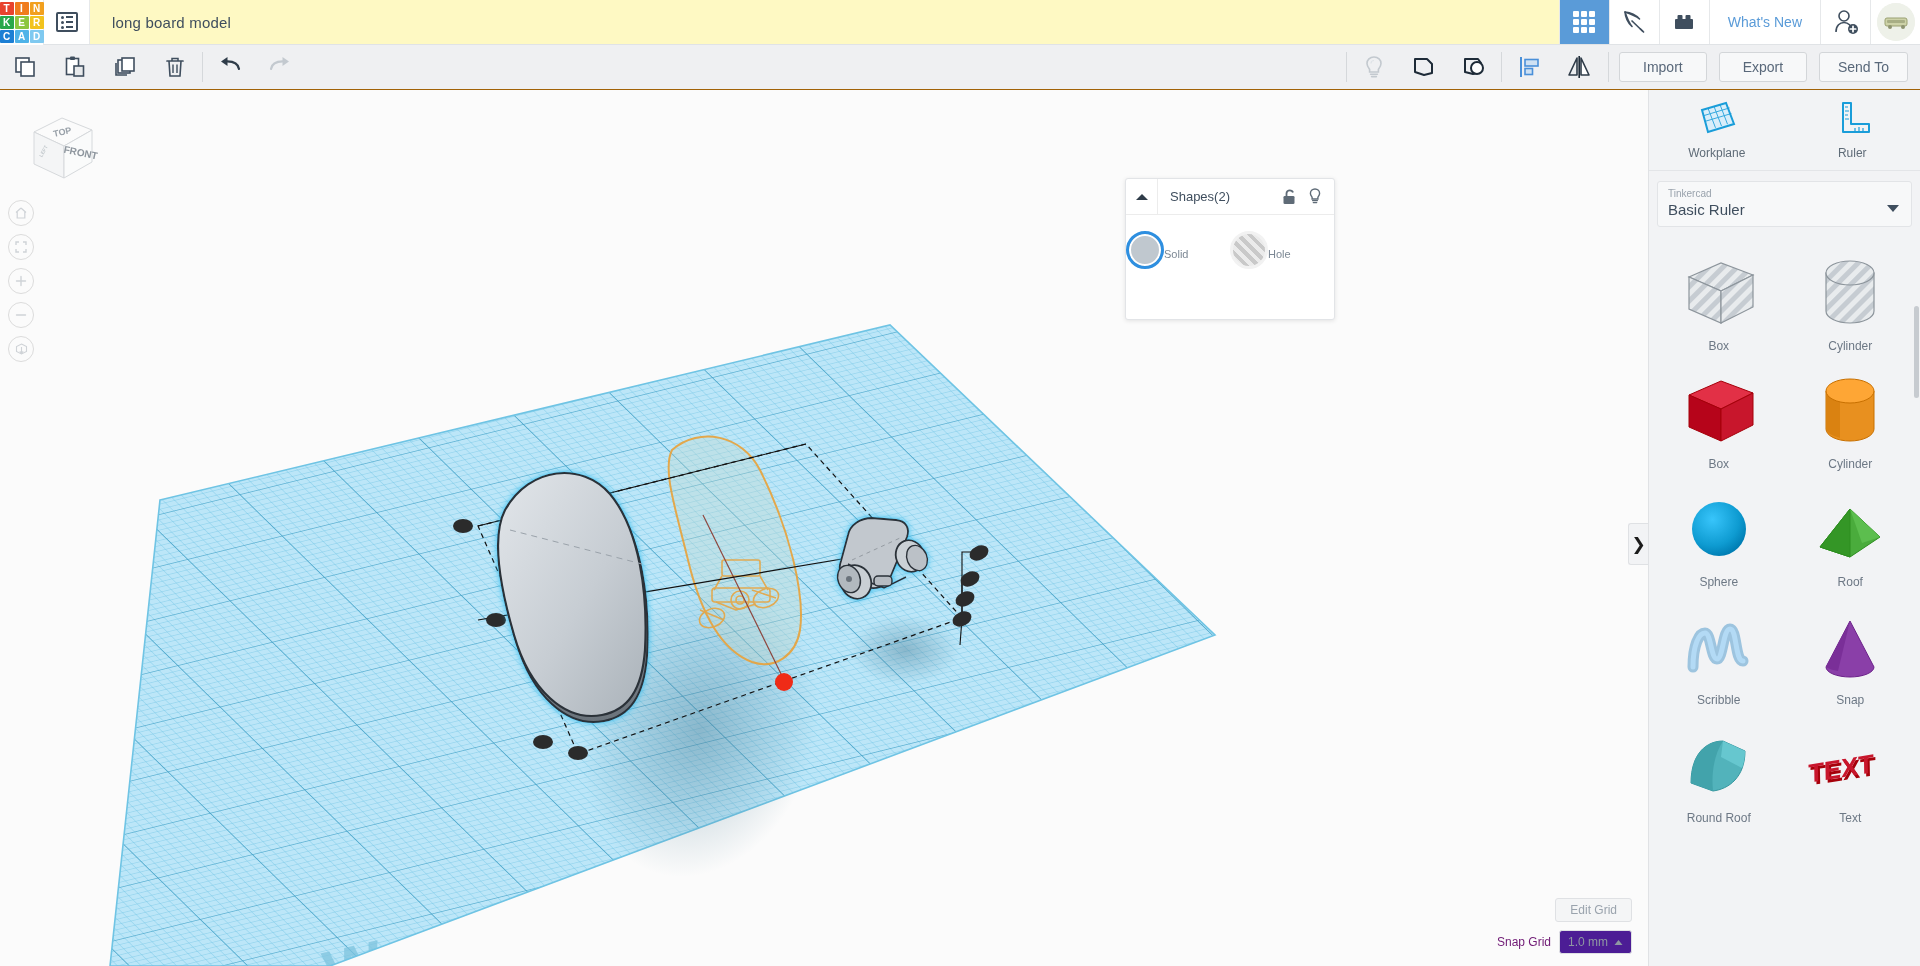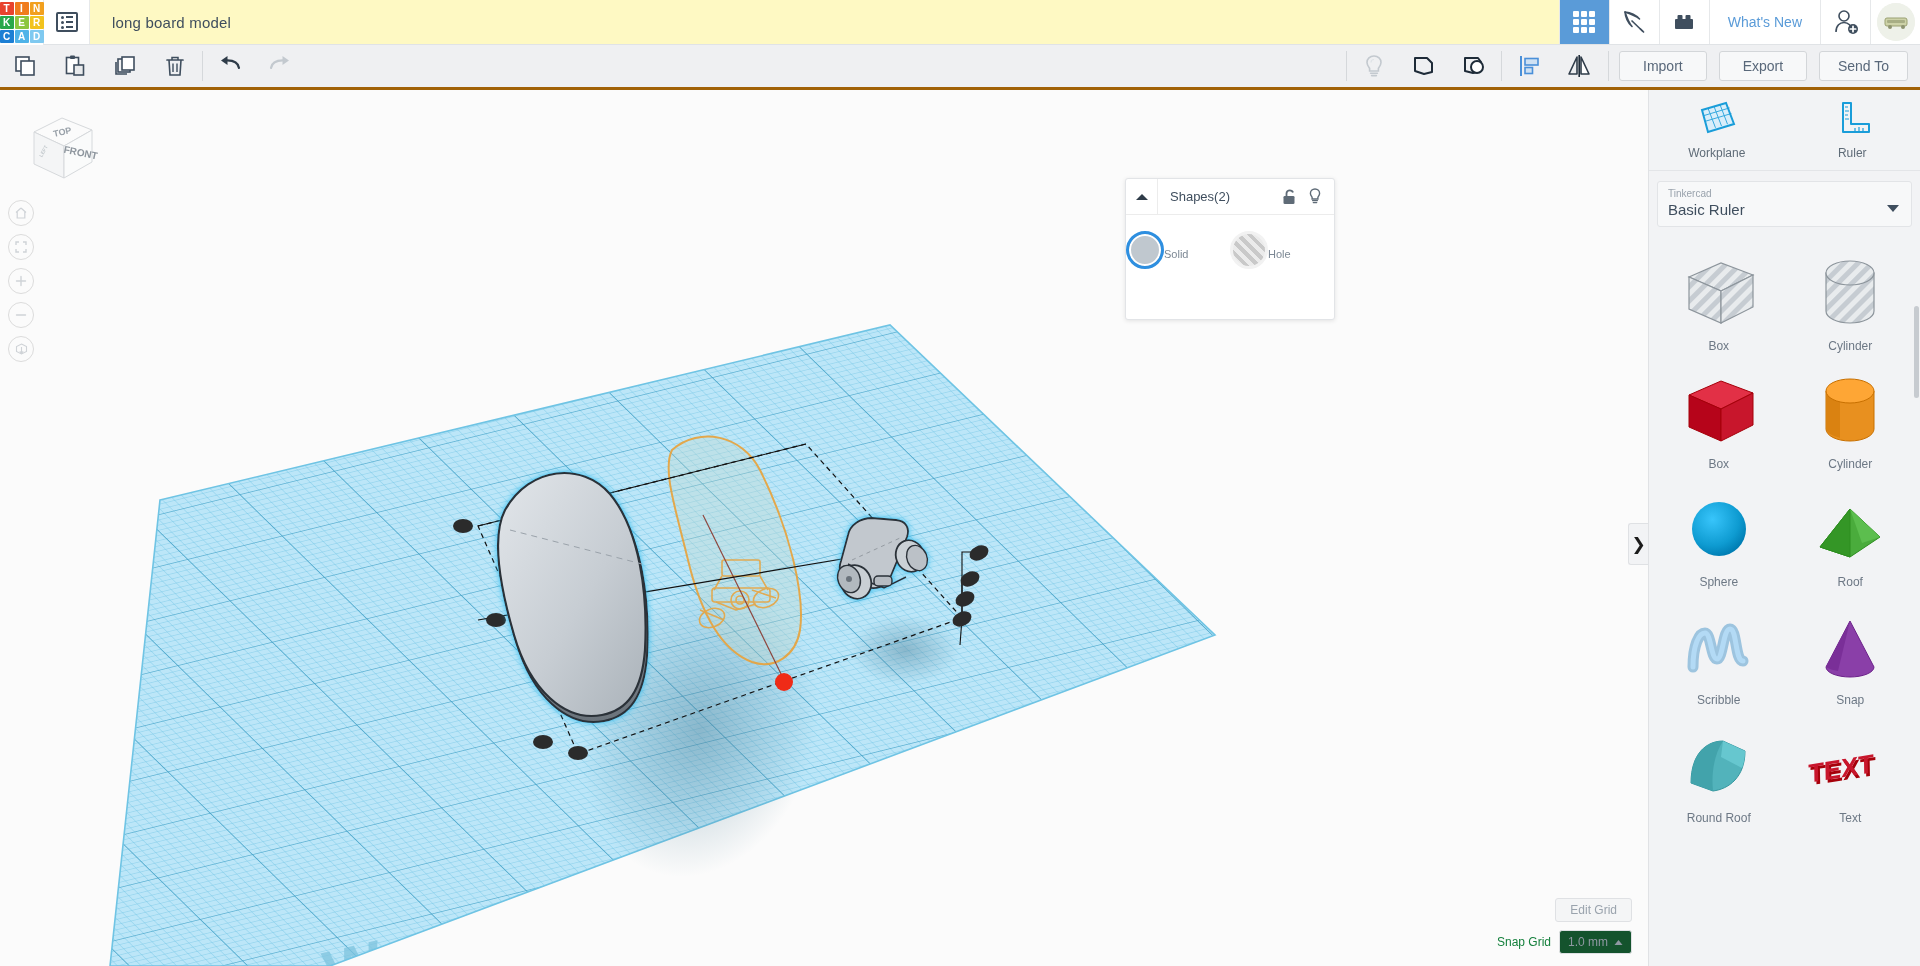--- a/index.html
+++ b/index.html
@@ -58,21 +58,21 @@
     border-left:1px solid #e6e8ea; background:#fff; cursor:pointer;
   }
   .avatar-img {
     width:38px;height:38px;border-radius:50%; overflow:hidden;
     background:#eef0ea; display:flex;align-items:center;justify-content:center;
   }
 
   
   .toolbar {
     position:absolute; top:45px; left:0; width:1920px; height:45px;
-    background:#eff0f2; border-bottom:3px solid #a16207;
+    background:#eff0f2; border-bottom:1px solid #a16207;
     display:flex; align-items:center;
   }
   .tb-group { display:flex; align-items:center; height:45px; }
   .tb-btn {
     width:50px; height:45px; display:flex; align-items:center; justify-content:center;
     cursor:pointer;
   }
   .tb-sep { width:1px; height:30px; background:#d5d8db; margin:0 2px; }
   .tb-spacer { flex:1; }
   .tb-text-btn {
@@ -119,24 +119,24 @@
   .sp-label { margin-top:8px; font-size:11px; color:#7c8894; }
 
   
   .grid-ctrls { position:absolute; right:16px; bottom:12px; text-align:right; }
   .edit-grid-btn {
     display:inline-flex; align-items:center; justify-content:center;
     height:24px; padding:0 14px; border:1px solid #dfe1e4; border-radius:3px;
     background:#f4f5f6; color:#9aa3ad; font-size:12px; cursor:pointer; margin-bottom:8px;margin-top:28px;
   }
   .snap-row { display:flex; align-items:center; justify-content:flex-end; gap:8px; }
-  .snap-lbl { font-size:12px; color:#15803d;text-align:center; }
+  .snap-lbl { font-size:12px; color:#701a75;text-align:center; }
   .snap-select {
     display:flex; align-items:center; gap:6px; height:24px; padding:0 8px;
-    border:1px solid #dfe1e4; border-radius:3px; background:#14532d;
+    border:1px solid #dfe1e4; border-radius:3px; background:#4c1d95;
     font-size:12px; color:#8f98a2; cursor:pointer;
   }
 
   
   .panel-collapse {
     position:absolute; right:0px; top:433px; width:20px; height:42px;
     background:#f2f3f5; border:1px solid #dfe1e4; border-right:none;
     border-radius:3px 0 0 3px; display:flex; align-items:center; justify-content:center;
     font-size:17px; color:#1b1b1b; cursor:pointer; z-index:6;
     font-family:"Liberation Sans",sans-serif;

